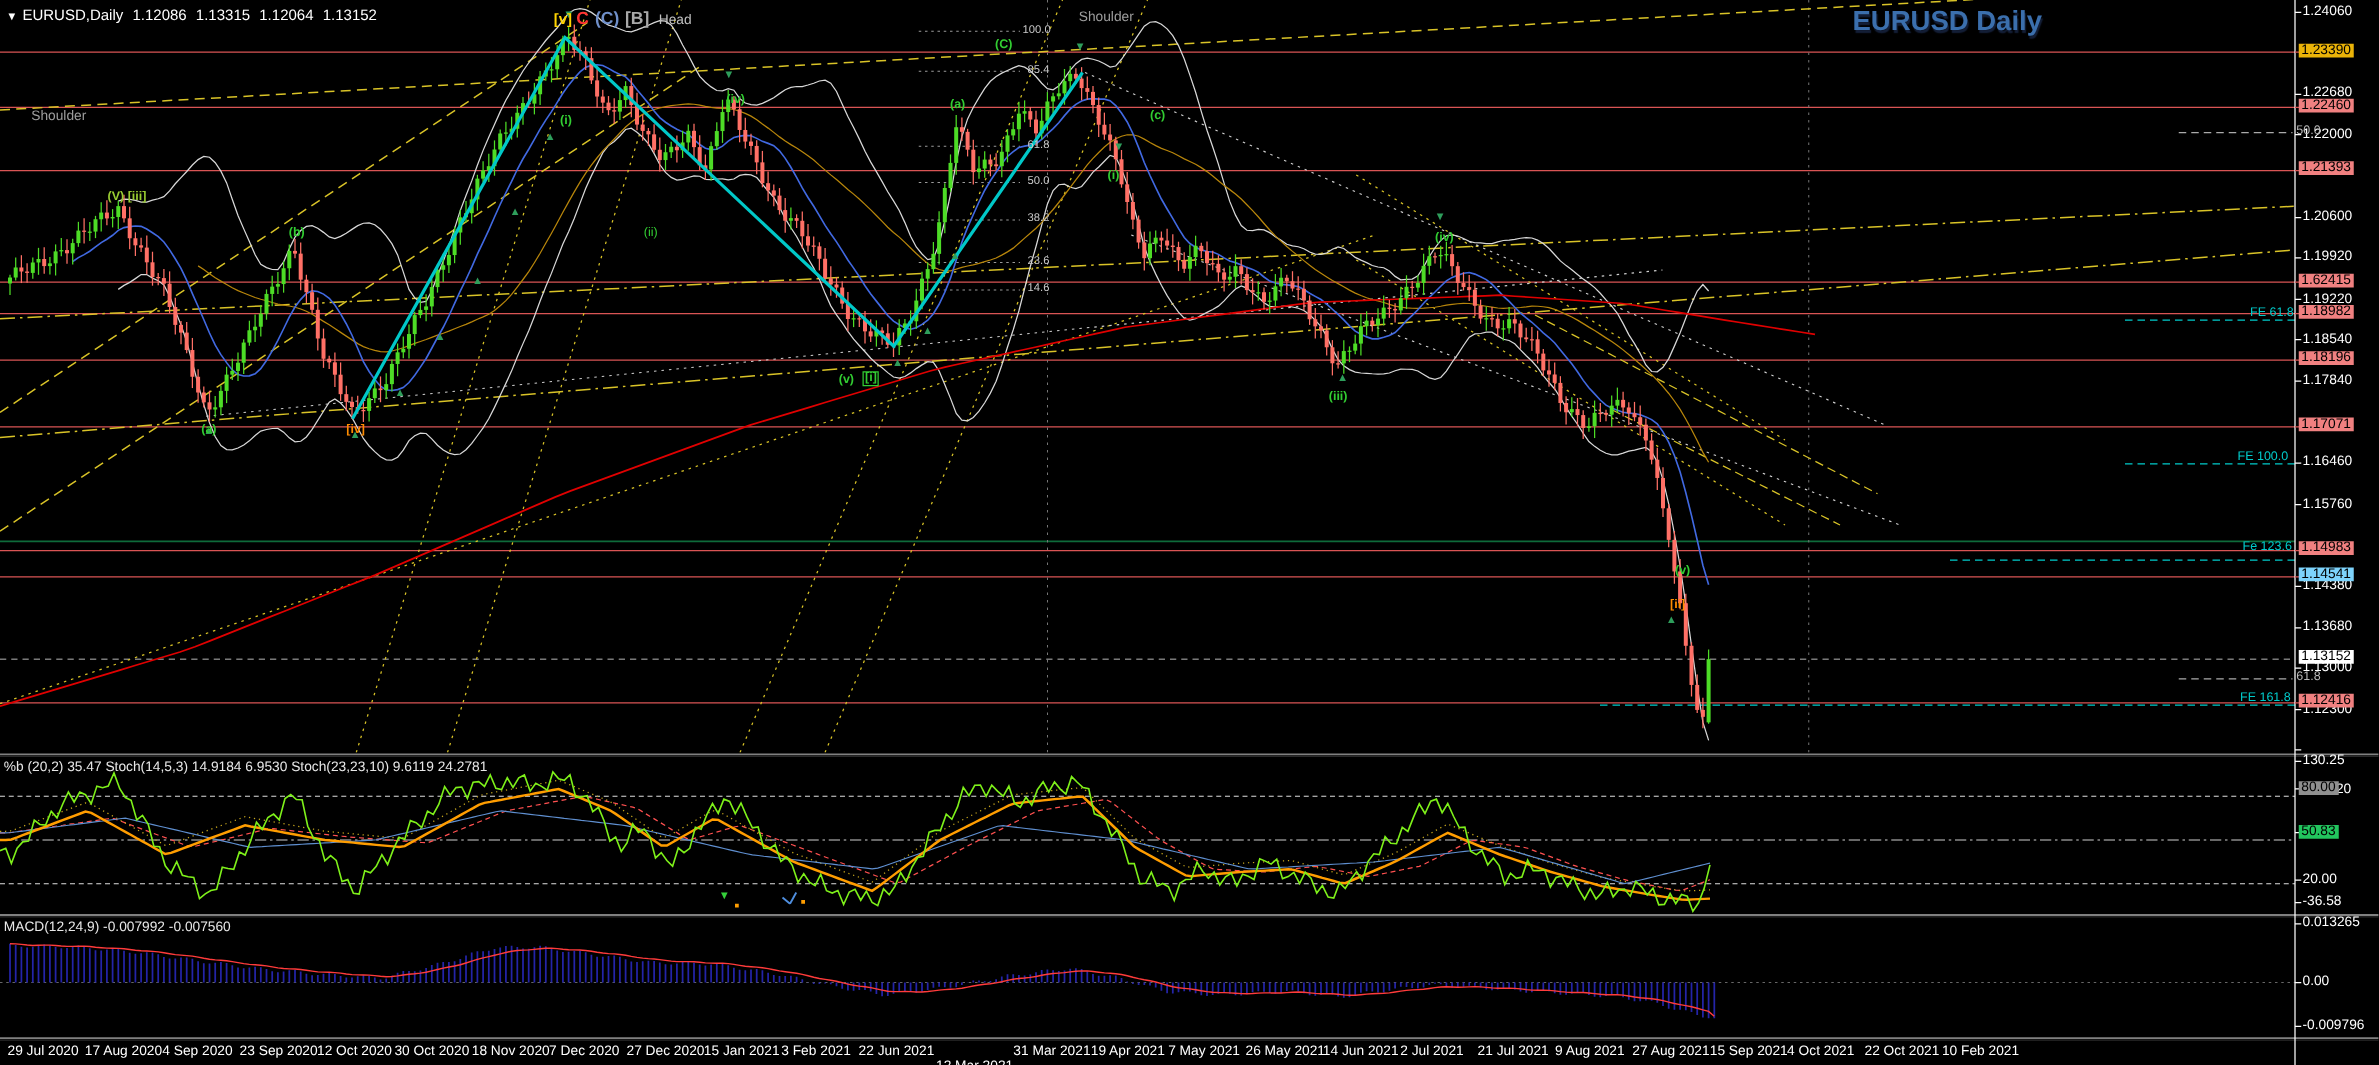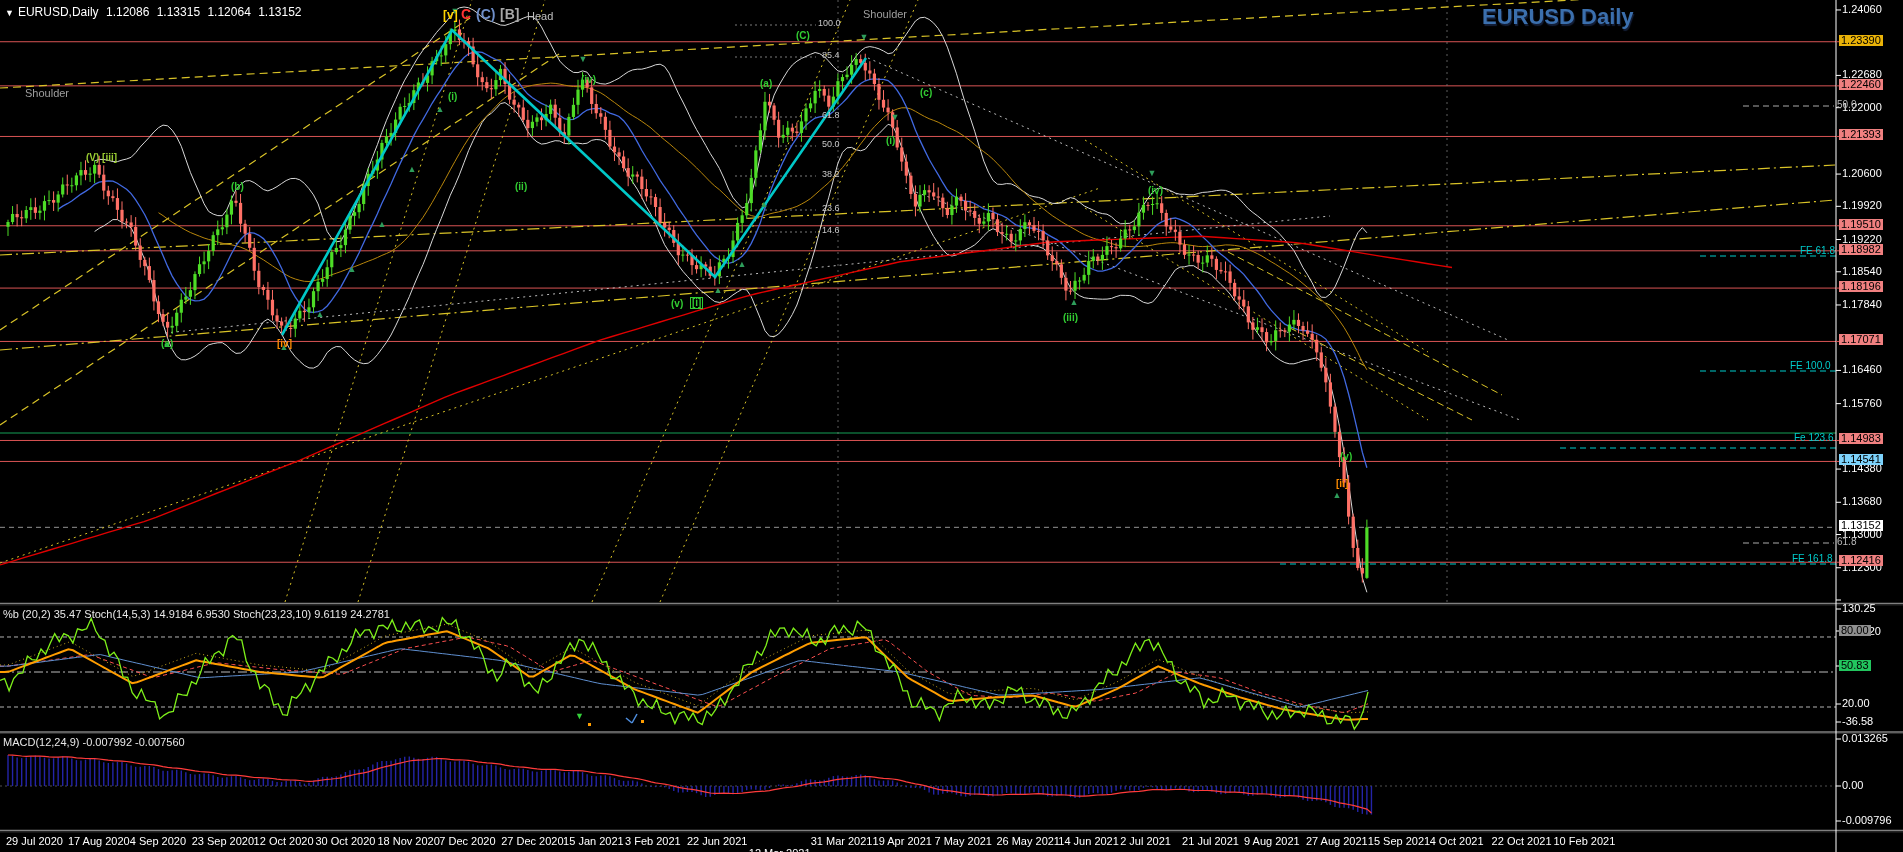--- a/index.html
+++ b/index.html
@@ -1082,21 +1082,21 @@
       <div class="axlbl" style="left: 1842px; top: 364.428px;">1.16460</div>
       <div class="axlbl" style="left: 1842px; top: 397.629px;">1.15760</div>
       <div class="axlbl" style="left: 1842px; top: 463.083px;">1.14380</div>
       <div class="axlbl" style="left: 1842px; top: 496.284px;">1.13680</div>
       <div class="axlbl" style="left: 1842px; top: 528.536px;">1.13000</div>
       <div class="axlbl" style="left: 1842px; top: 561.737px;">1.12300</div>
       <div class="axlbl" style="left: 1842px; top: 593.989px; margin-top: 32px;">1.11620</div>
       <div class="axbox" style="left: 1839px; top: 34.7384px; background: #eab308;">1.23390</div>
       <div class="axbox" style="left: 1839px; top: 78.8483px; background: rgb(240, 128, 128);">1.22460</div>
       <div class="axbox" style="left: 1839px; top: 129.456px; background: rgb(240, 128, 128);">1.21393</div>
-      <div class="axbox" style="left: 1839px; top: 218.767px; background: rgb(240, 128, 128);">1.19510</div>
+      <div class="axbox" style="left: 1839px; top: 218.767px; background: rgb(240, 128, 128);">1.62415</div>
       <div class="axbox" style="left: 1839px; top: 243.81px; background: rgb(240, 128, 128);">1.18982</div>
       <div class="axbox" style="left: 1839px; top: 281.09px; background: rgb(240, 128, 128);">1.18196</div>
       <div class="axbox" style="left: 1839px; top: 334.449px; background: rgb(240, 128, 128);">1.17071</div>
       <div class="axbox" style="left: 1839px; top: 433.482px; background: rgb(240, 128, 128);">1.14983</div>
       <div class="axbox" style="left: 1839px; top: 454.446px; background: #7dd3fc;">1.14541</div>
       <div class="axbox" style="left: 1839px; top: 555.235px; background: rgb(240, 128, 128);">1.12416</div>
       <div class="axbox" style="left: 1839px; top: 520.327px; background: rgb(255, 255, 255);">1.13152</div>
       <div class="axlbl" style="left: 1842px; top: 603px;">130.25</div>
       <div class="axbox" style="left: 1839px; top: 625px; background: rgb(143, 143, 143);">80.00</div>
       <div class="axbox" style="left: 1839px; top: 660px; background: #22c55e;">50.83</div>
@@ -1136,21 +1136,21 @@
       <div class="axlbl" style="left: 863px; top: 9px; color: rgb(158, 158, 158); font-size: 11px;">Shoulder</div>
       <div class="axlbl" style="left: 443px; top: 9px; color: rgb(255, 212, 0); font-size: 12px; font-weight: bold;">[v]</div>
       <div class="axlbl" style="left: 461px; top: 7px; color: rgb(255, 51, 51); font-size: 14px; font-weight: bold;">C</div>
       <div class="axlbl" style="left: 476px; top: 7px; color: rgb(111, 143, 201); font-size: 14px; font-weight: bold;">(C)</div>
       <div class="axlbl" style="left: 500px; top: 7px; color: rgb(168, 168, 168); font-size: 14px; font-weight: bold;">[B]</div>
       <div class="axlbl" style="left: 86px; top: 141px; color: rgb(154, 205, 50); font-size: 10px; font-weight: bold; margin-top: 12px;">(V) [iii]</div>
       <div class="axlbl" style="left: 161px; top: 339px; color: rgb(50, 205, 50); font-size: 10px; font-weight: bold;">(a)</div>
       <div class="axlbl" style="left: 231px; top: 182px; color: rgb(50, 205, 50); font-size: 10px; font-weight: bold;">(b)</div>
       <div class="axlbl" style="left: 277px; top: 339px; color: rgb(255, 140, 0); font-size: 10px; font-weight: bold;">[iv]</div>
       <div class="axlbl" style="left: 448px; top: 92px; color: rgb(50, 205, 50); font-size: 10px; font-weight: bold;">(i)</div>
-      <div class="axlbl" style="left: 515px; top: 182px; color: rgb(50, 205, 50); font-size: 10px; font-weight: bold;">(ii)</div>
+      <div class="axlbl" style="left: 515px; top: 182px; color: rgb(50, 205, 50); font-size: 10px; font-weight: normal;">(ii)</div>
       <div class="axlbl" style="left: 581px; top: 75px; color: rgb(50, 205, 50); font-size: 10px; font-weight: bold;">(iv)</div>
       <div class="axlbl" style="left: 671px; top: 299px; color: rgb(50, 205, 50); font-size: 10px; font-weight: bold;">(v)</div>
       <div class="axlbl" style="left: 690px; top: 297px; color: rgb(50, 205, 50); font-size: 10px; font-weight: bold; border: 1px solid rgb(50, 205, 50); padding: 0px 1px;">[i]</div>
       <div class="axlbl" style="left: 760px; top: 79px; color: rgb(50, 205, 50); font-size: 10px; font-weight: bold;">(a)</div>
       <div class="axlbl" style="left: 796px; top: 31px; color: rgb(50, 205, 50); font-size: 10px; font-weight: bold;">(C)</div>
       <div class="axlbl" style="left: 920px; top: 88px; color: rgb(50, 205, 50); font-size: 10px; font-weight: bold;">(c)</div>
       <div class="axlbl" style="left: 886px; top: 136px; color: rgb(50, 205, 50); font-size: 10px; font-weight: bold;">(i)</div>
       <div class="axlbl" style="left: 1063px; top: 313px; color: rgb(50, 205, 50); font-size: 10px; font-weight: bold;">(iii)</div>
       <div class="axlbl" style="left: 1148px; top: 186px; color: rgb(50, 205, 50); font-size: 10px; font-weight: bold;">(iv)</div>
       <div class="axlbl" style="left: 1340px; top: 452px; color: rgb(50, 205, 50); font-size: 10px; font-weight: bold;">(v)</div>

